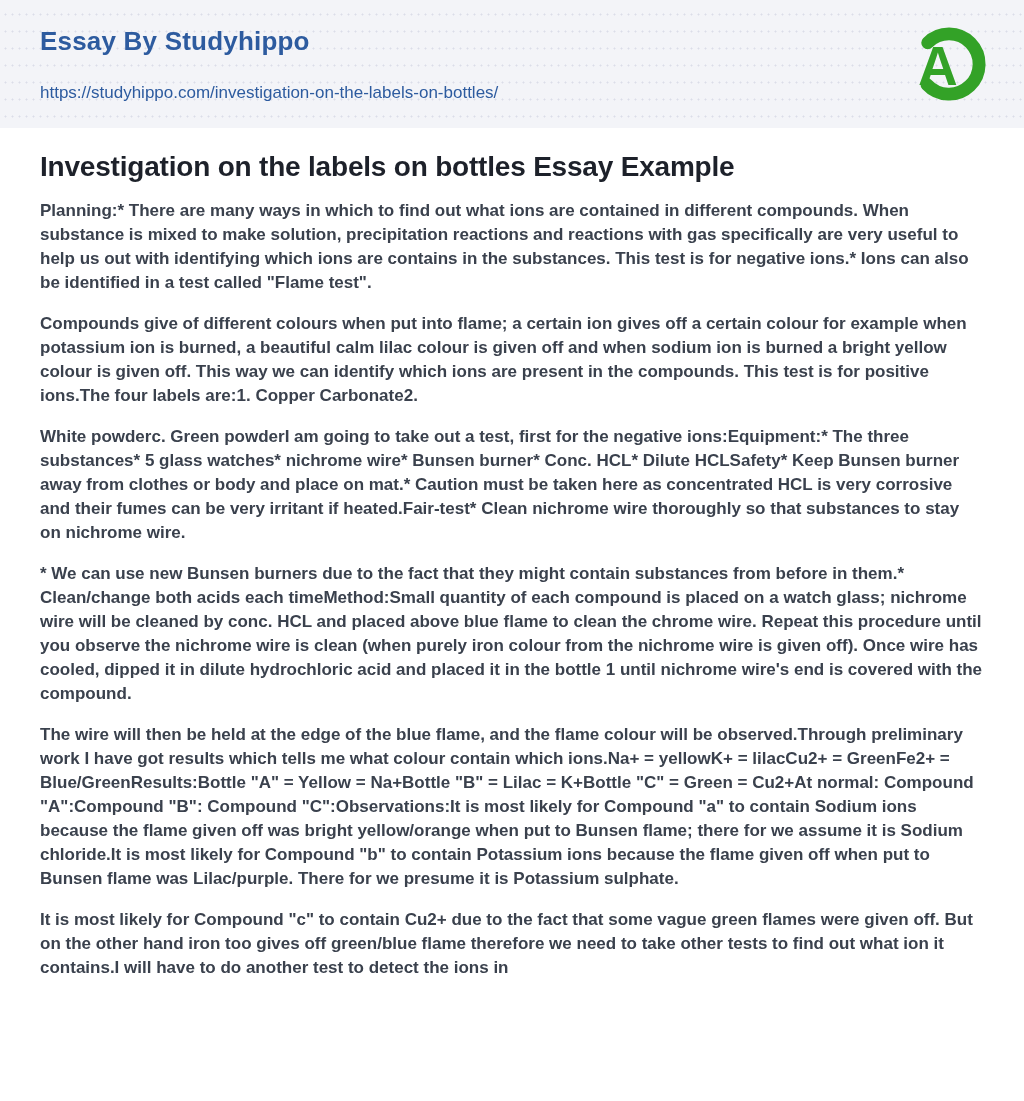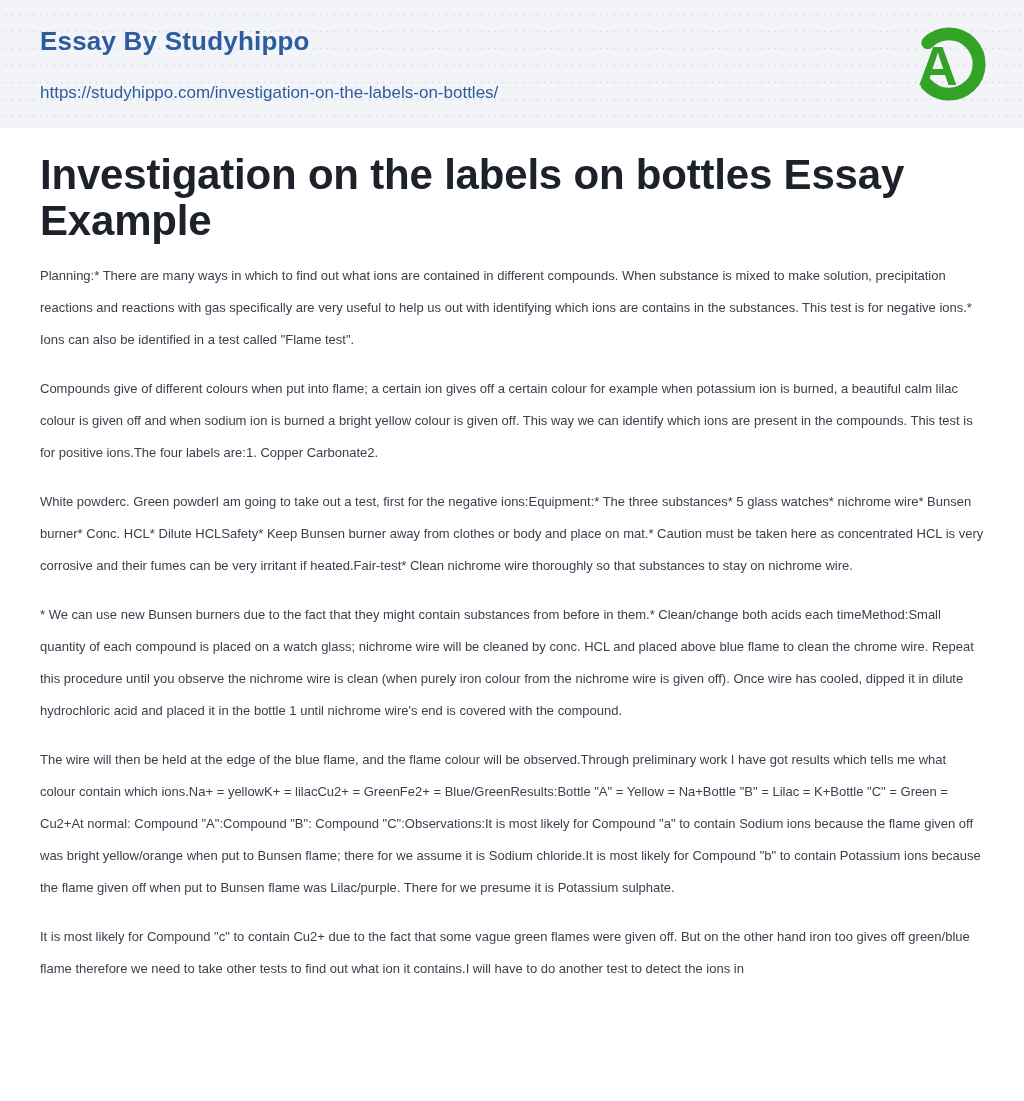--- a/index.html
+++ b/index.html
@@ -39,33 +39,34 @@
   }
   .logo-box { width: 86px; height: 86px; flex: 0 0 auto; }
   .logo-box svg { width: 100%; height: 100%; display: block; }
 
   
   .article {
     padding: 24px 40px 0 40px;
   }
   .page-title {
     color: var(--title-color, #1d212a);
-    font-size: 42px;
+    font-size: 28px;
     line-height: 1.1;
     font-weight: 700;
     letter-spacing: -0.2px;
     max-width: 900px;
     margin-bottom: 16px;
   }
   .article-body p {
     color: var(--body-color, #3a414d);
-    font-size: 13px;
-    line-height: 32px;
+    font-size: 17px;
+    line-height: 24px;
     margin-bottom: 17px;
     max-width: 944px;
+    font-weight: bold;
   }
 </style>
 </head>
 <body>
 
 <header class="page-header">
   <div class="header-text">
     <div class="site-title">Essay By Studyhippo</div>
     <a class="source-url" href="#">https://studyhippo.com/investigation-on-the-labels-on-bottles/</a>
   </div>

